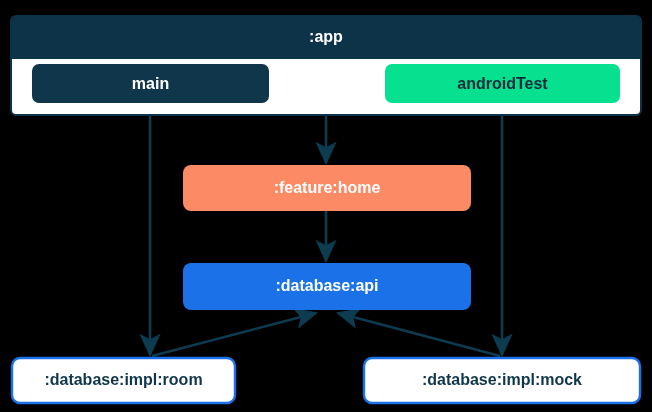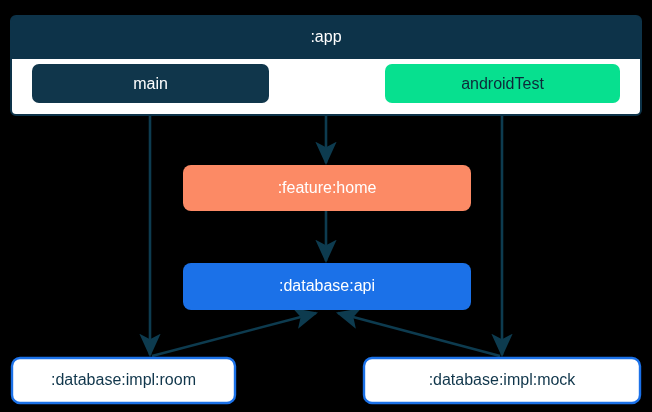--- a/index.html
+++ b/index.html
@@ -11,20 +11,21 @@
     width: 652px;
     height: 412px;
     overflow: hidden;
     font-family: "Liberation Sans", sans-serif;
   }
   #diagram-root {
     position: relative;
     width: 652px;
     height: 404px;
     background: #000000;
+    font-weight: bold;
   }
   svg.diagram {
     display: block;
     width: 652px;
     height: 412px;
   }
   .node-label {
     font-family: "Liberation Sans", sans-serif;
     font-size: 16px;
     dominant-baseline: middle;

